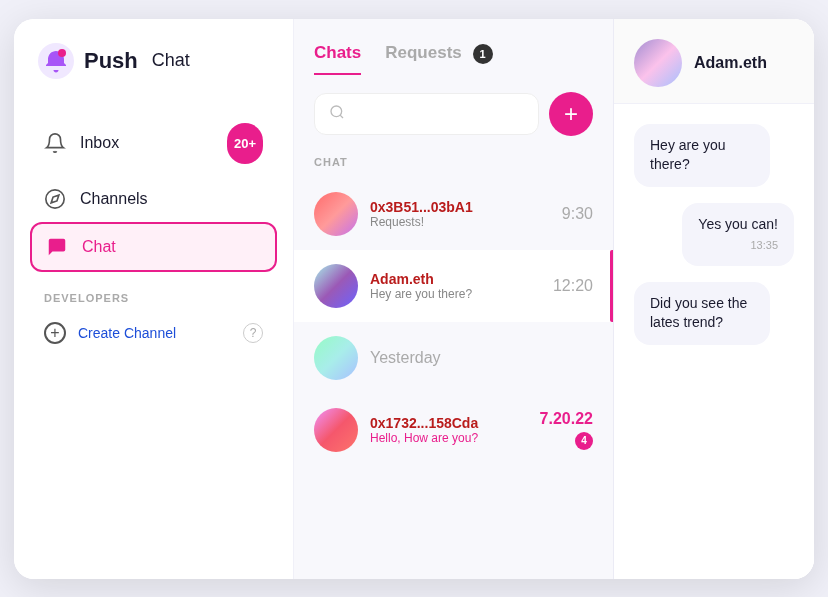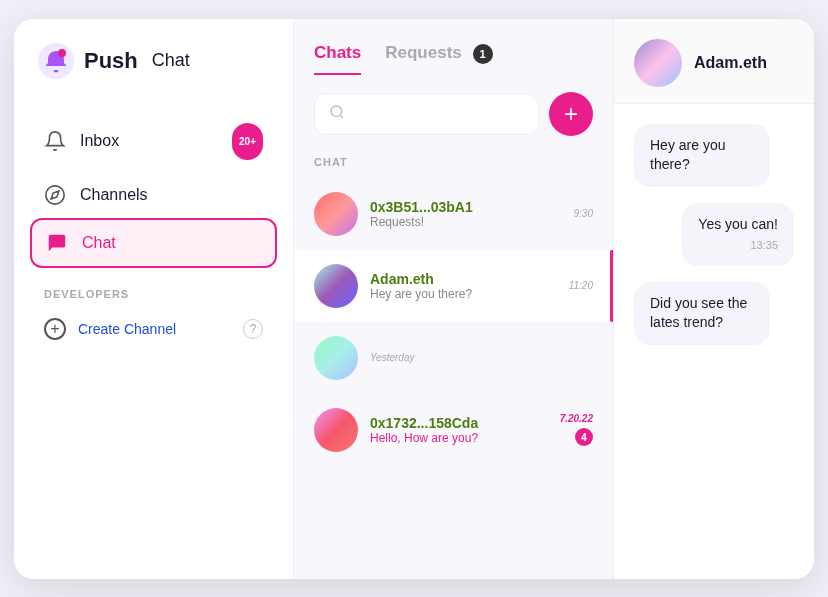--- a/index.html
+++ b/index.html
@@ -75,21 +75,21 @@
     }
     .nav-item-label {
       font-size: 16px;
       font-weight: 500;
       color: #1a1a2e;
     }
     .nav-badge {
       margin-left: auto;
       background: #e91e8c;
       color: white;
-      font-size: 10px;
+      font-size: 13px;
       font-weight: 700;
       padding: 13px 7px;
       border-radius: 20px;
     }
     .nav-icon {
       width: 22px;
       height: 22px;
       display: flex;
       align-items: center;
       justify-content: center;
@@ -246,40 +246,39 @@
     }
     .avatar-gradient-1 { background: linear-gradient(135deg, #ff6b6b, #ff9a9a, #c471ed); }
     .avatar-gradient-2 { background: linear-gradient(135deg, #a8edea, #9b59b6, #6c63ff); }
     .avatar-gradient-3 { background: linear-gradient(135deg, #96fbc4, #a8edea, #a8c0ff); }
     .avatar-gradient-4 { background: linear-gradient(135deg, #f093fb, #f5576c, #fd746c); }
     .avatar-gradient-5 { background: linear-gradient(135deg, #a18cd1, #fbc2eb, #a6c0fe); }
     .chat-info { flex: 1; min-width: 0; }
     .chat-name {
       font-size: 14px;
       font-weight: 600;
-      color: #4d7c0f;
+      color: #b91c1c;
     }
     .chat-preview {
       font-size: 12px;
       color: #888;
       white-space: nowrap;
       overflow: hidden;
       text-overflow: ellipsis;
     }
     .chat-preview.highlight { color: #e91e8c; }
     .chat-meta {
       display: flex;
       flex-direction: column;
       align-items: flex-end;
       gap: 4px;
     }
     .chat-time {
-      font-size: 10px;
-      color: #aaa;
-      font-style: italic;
+      font-size: 16px;
+      color: #aaa;
     }
     .chat-time.yesterday { color: #aaa; }
     .chat-time.pink { color: #e91e8c; font-weight: 600; }
     .unread-badge {
       background: #e91e8c;
       color: white;
       font-size: 10px;
       font-weight: 700;
       width: 18px;
       height: 18px;
@@ -438,21 +437,21 @@
         </div>
       </div>
 
       <div class="chat-item selected">
         <div class="avatar avatar-gradient-2"></div>
         <div class="chat-info">
           <div class="chat-name">Adam.eth</div>
           <div class="chat-preview">Hey are you there?</div>
         </div>
         <div class="chat-meta">
-          <span class="chat-time">11:20</span>
+          <span class="chat-time">12:20</span>
         </div>
       </div>
 
       <div class="chat-item">
         <div class="avatar avatar-gradient-3"></div>
         <div class="chat-meta">
           <span class="chat-time yesterday">Yesterday</span>
         </div>
       </div>
 

